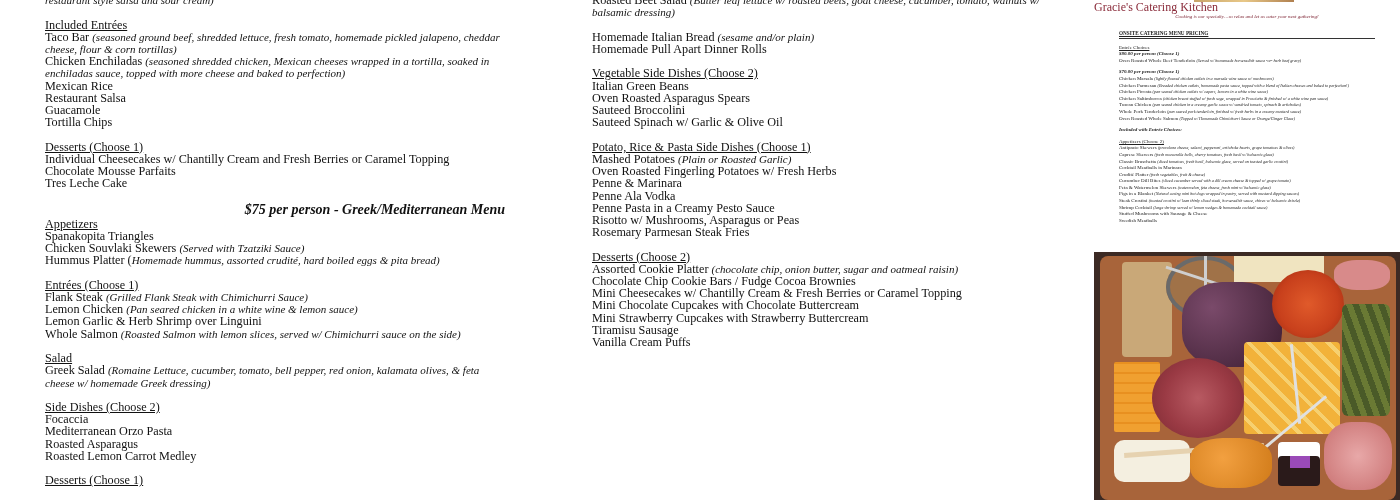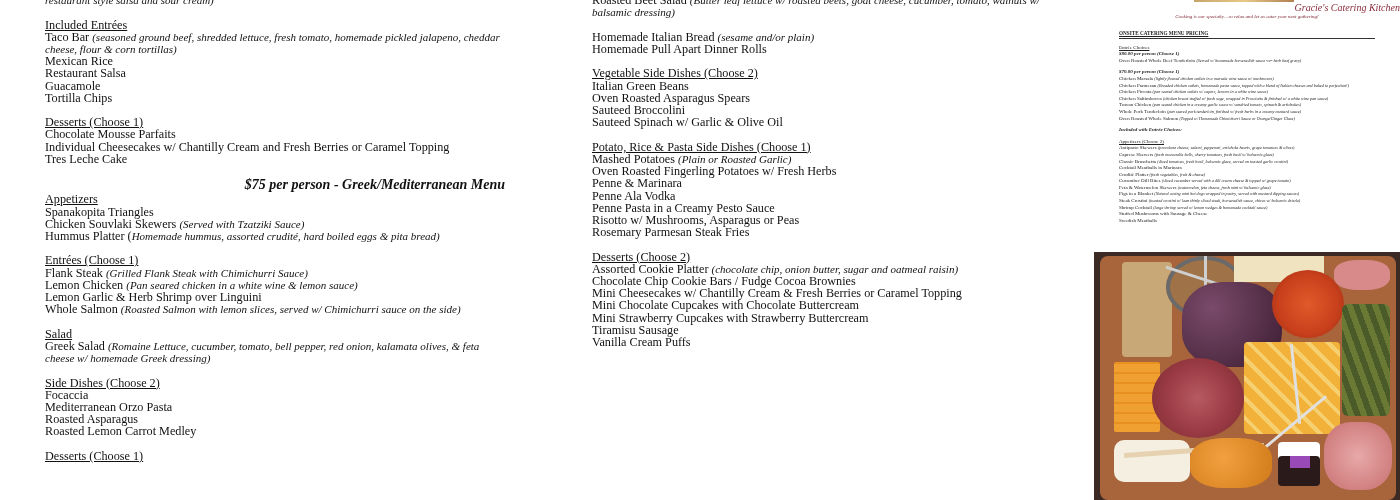--- a/index.html
+++ b/index.html
@@ -11,21 +11,21 @@
   .col-left { left: 45px; width: 460px; top: -6px; }
   .col-mid { left: 592px; width: 450px; top: -6px; }
   .line { white-space: normal; margin: 0; }
   .hdr { text-decoration: underline; }
   .desc { font-style: italic; font-size: 11px; }
   .gap { height: 12.3px; }
   .price-title { font-style: italic; font-weight: bold; font-size: 14px; line-height: 16px; text-align: right; }
 
   
   .thumb { position: absolute; left: 1094px; top: 0; width: 306px; height: 252px; background: #fff; overflow: hidden; }
-  .t-title { text-align: right; color: #8a2b3a; font-style: italic; font-size: 10px; line-height: 11px; margin-top: 1px; }
+  .t-title { text-align: left; color: #8a2b3a; font-size: 12px; line-height: 11px; margin-top: 1px; }
   .t-tag { text-align: center; color: #7a1e2e; font-style: italic; font-size: 5px; line-height: 7px; }
   .t-body { padding: 0 25px 0 25px; font-size: 5px; line-height: 6.6px; color: #222; }
   .t-rule { font-weight: bold; font-size: 5.2px; border-bottom: 1px solid #333; margin: 10px 0 6px 0; padding-bottom: 1px; text-decoration: underline; }
   .t-h { text-decoration: underline; }
   .t-price { font-weight: bold; font-style: italic; }
   .t-desc { font-style: italic; font-size: 4.2px; }
   .t-gap { height: 5px; }
   .t-logo-strip { position: absolute; left: 100px; top: 0; width: 100px; height: 2px; background: linear-gradient(90deg,#c8a46a,#e8c888,#b08050); }
 
   .photo { position: absolute; left: 1094px; top: 252px; width: 306px; height: 248px; background: #3c2a24; overflow: hidden; }
@@ -35,31 +35,32 @@
 </head>
 <body>
 
 <div class="col col-left">
   <p class="line desc">restaurant style salsa and sour cream)</p>
   <div class="gap"></div>
 
   <div>
     <p class="line hdr">Included Entrées</p>
     <p class="line"><span>Taco Bar </span><span class="desc">(seasoned ground beef, shredded lettuce, fresh tomato, homemade pickled jalapeno, cheddar cheese, flour &amp; corn tortillas)</span></p>
+    <p class="line"><span>Chicken Enchiladas </span><span class="desc">(seasoned shredded chicken, Mexican cheeses wrapped in a tortilla, soaked in enchiladas sauce, topped with more cheese and baked to perfection)</span></p>
     <p class="line">Mexican Rice</p>
     <p class="line">Restaurant Salsa</p>
     <p class="line">Guacamole</p>
     <p class="line">Tortilla Chips</p>
   </div>
   <div class="gap"></div>
 
   <div>
     <p class="line hdr">Desserts (Choose 1)</p>
+    <p class="line">Individual Cheesecakes w/ Chantilly Cream and Fresh Berries or Caramel Topping</p>
     <p class="line">Chocolate Mousse Parfaits</p>
-    <p class="line">Individual Cheesecakes w/ Chantilly Cream and Fresh Berries or Caramel Topping</p>
     <p class="line">Tres Leche Cake</p>
   </div>
   <div class="gap"></div>
 
   <p class="line price-title">$75 per person - Greek/Mediterranean Menu</p>
 
   <div>
     <p class="line hdr">Appetizers</p>
     <p class="line">Spanakopita Triangles</p>
     <p class="line"><span>Chicken Souvlaki Skewers </span><span class="desc">(Served with Tzatziki Sauce)</span></p>

